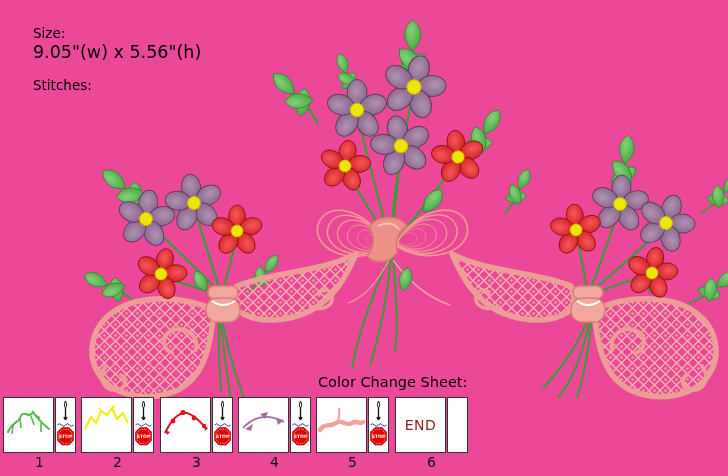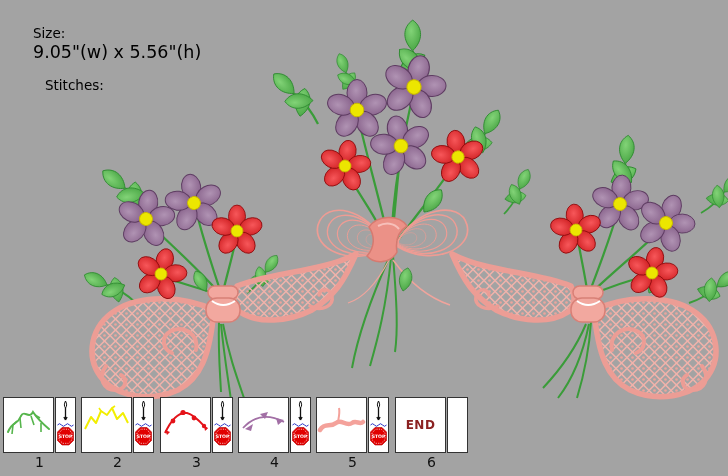--- a/index.html
+++ b/index.html
@@ -1,30 +1,30 @@
 <!DOCTYPE html>
 <html><head>
 <meta charset="utf-8">
 <style>
   html,body{margin:0;padding:0;background:#fff;}
-  .page{position:relative;width:728px;height:476px;background:#a3a3a3;overflow:hidden;
+  .page{position:relative;width:728px;height:476px;background:#ec4899;overflow:hidden;
         font-family:"DejaVu Sans","Liberation Sans",sans-serif;color:#000;}
   .info-block{position:absolute;left:33px;top:24px;line-height:19px;}
   .info-label{font-size:13.5px;}
   .info-value{font-size:17.5px;}
-  .stitches-gap{margin-top:14px;margin-left:12px;}
+  .stitches-gap{margin-top:14px;}
   .design-svg{position:absolute;left:0;top:0;}
   .sheet-title{position:absolute;left:318px;top:374px;font-size:14.5px;}
   .sheet{position:absolute;left:0;top:397px;width:728px;height:79px;}
   .unit{position:absolute;top:0;width:74px;height:79px;}
   .bigbox{position:absolute;left:0;top:0;width:49px;height:54px;border:1px solid #333;background:#fff;}
   .stopbox{position:absolute;left:52px;top:0;width:19px;height:54px;border:1px solid #333;background:#fff;}
   .num{position:absolute;left:0;top:57px;width:73px;text-align:center;font-size:14px;color:#111;}
   .endtext{position:absolute;left:0;top:0;width:49px;height:54px;display:flex;align-items:center;justify-content:center;
-           font-size:12px;font-weight:bold;letter-spacing:.5px;color:#8b2121;}
+           font-size:14px;font-weight:normal;letter-spacing:.5px;color:#8b2121;}
   .strand{fill:none;stroke:#ee9c94;stroke-width:1.7;}
   .lat-shape{fill:url(#lat);stroke:#ec9d95;stroke-width:5.5;stroke-linejoin:round;}
   .curl{fill:none;stroke:#ec9d95;stroke-linecap:round;}
 </style>
 </head>
 <body>
 
 <div class="page">
 
   <div class="info-block">
@@ -206,20 +206,21 @@
           <use href="#petals" fill="url(#gRed)" stroke="#8f0b0d"></use>
           <circle r="7" fill="#ece600" stroke="#c8b900"></circle>
         </g>
       <g transform="translate(652,273) rotate(12) scale(0.85)">
           <use href="#petals" fill="url(#gRed)" stroke="#8f0b0d"></use>
           <circle r="7" fill="#ece600" stroke="#c8b900"></circle>
         </g>
     </g>
   </svg>
 
+  <div class="sheet-title">Color Change Sheet:</div>
 
   <div class="sheet">
 
     <div class="unit" style="left:3px">
       <div class="bigbox">
         <svg width="49" height="54" viewBox="0 0 49 54">
           <path d="M4,34 C9,22 13,28 17,18 C20,11 25,22 29,14 C33,20 39,26 45,31" fill="none" stroke-width="2" stroke-linecap="round" stroke="#56b54c"></path>
           <path d="M9,27 l-1,9 M16,20 l1,10 M27,18 l3,9 M37,25 l0,9 M13,23 l-4,4 M31,17 l5,3" fill="none" stroke-width="1.6" stroke="#56b54c"></path>
         </svg>
       </div>

